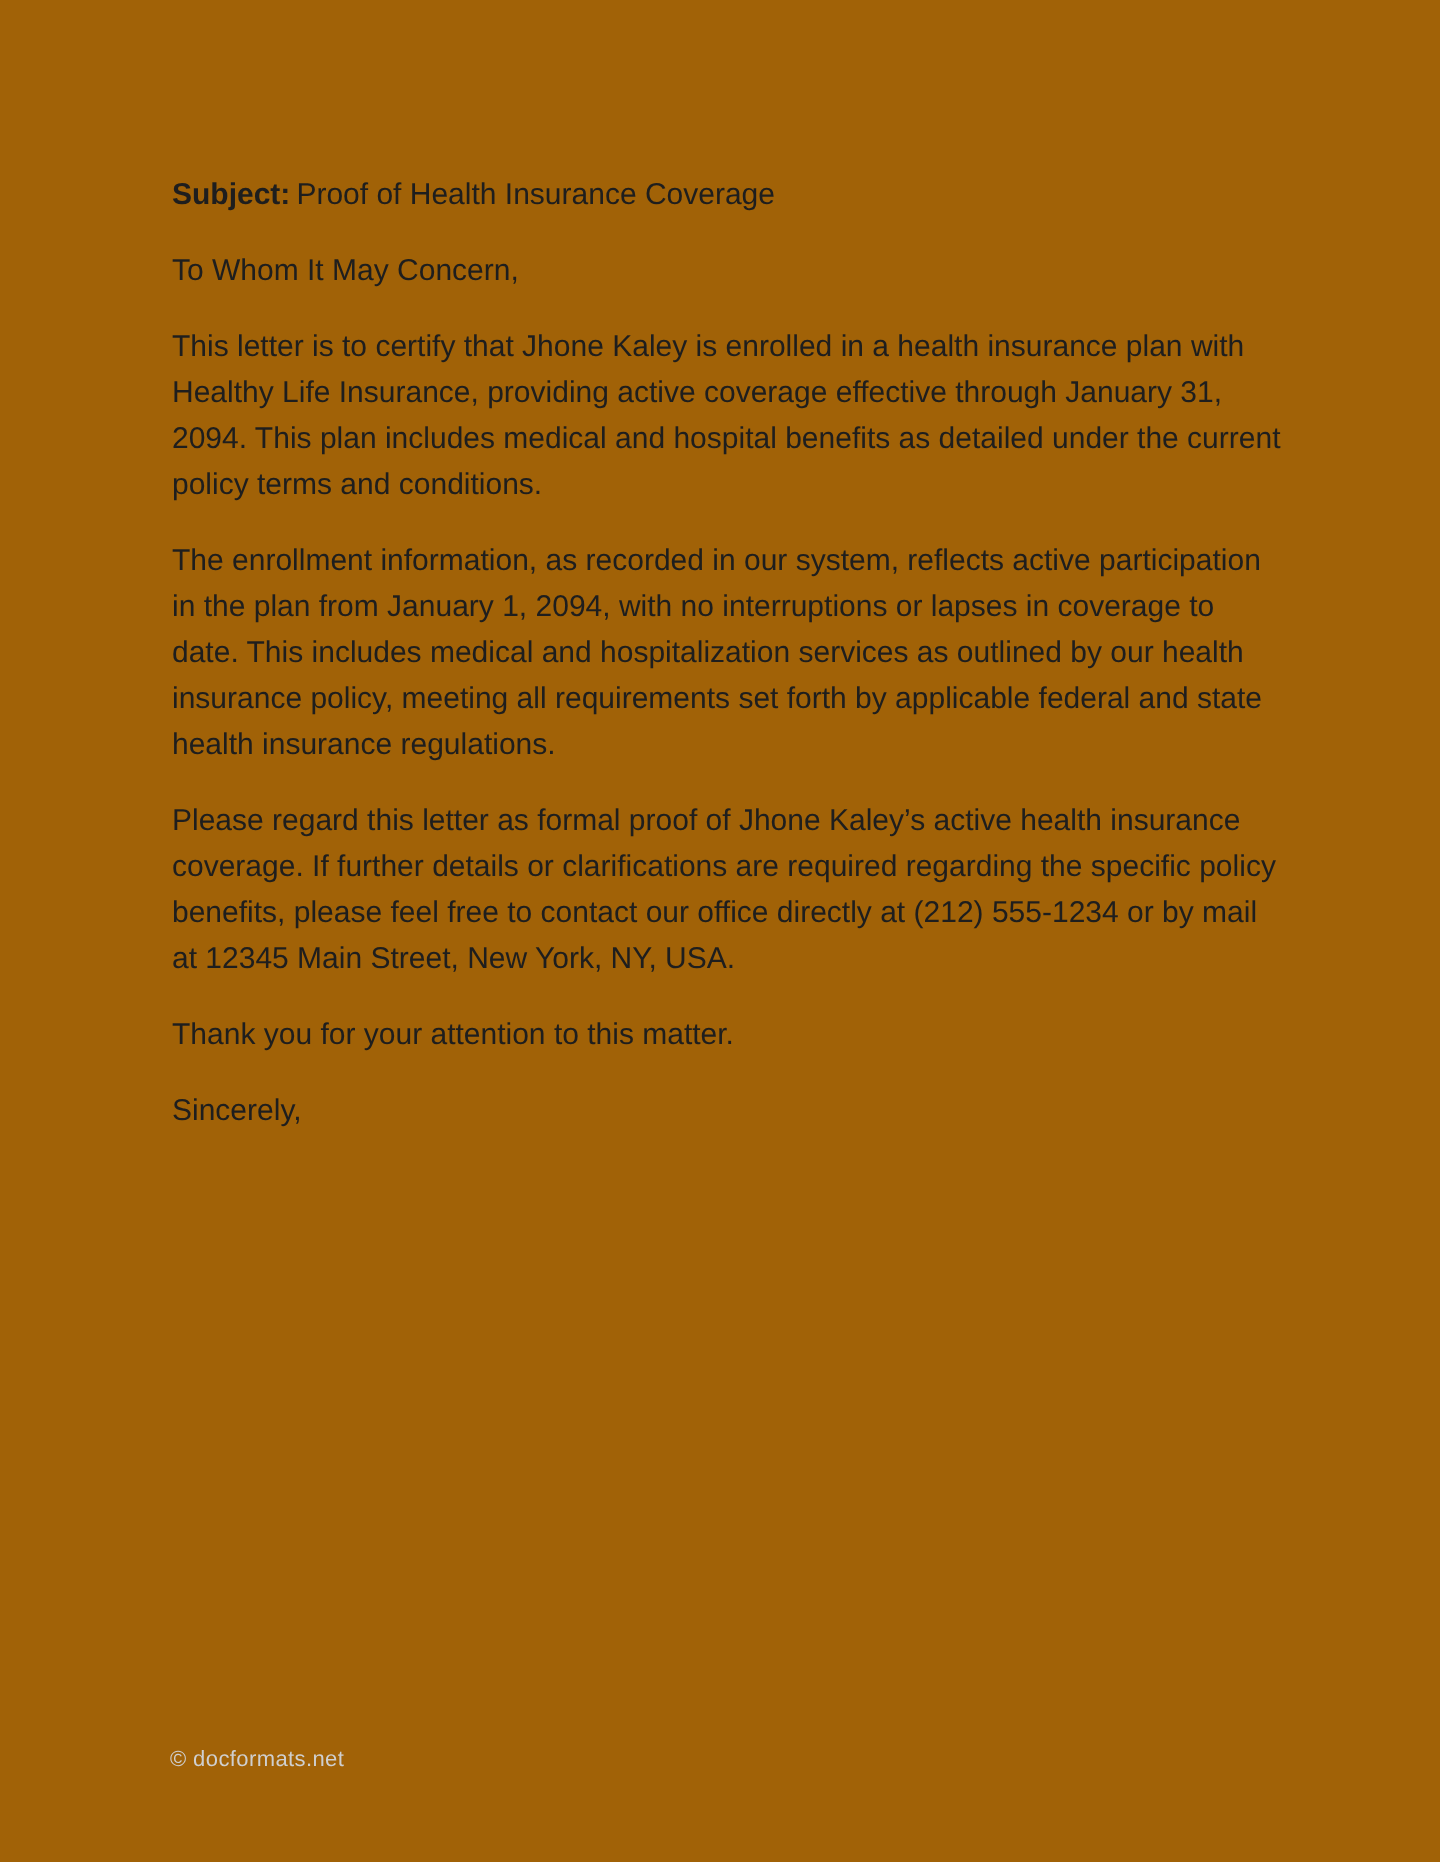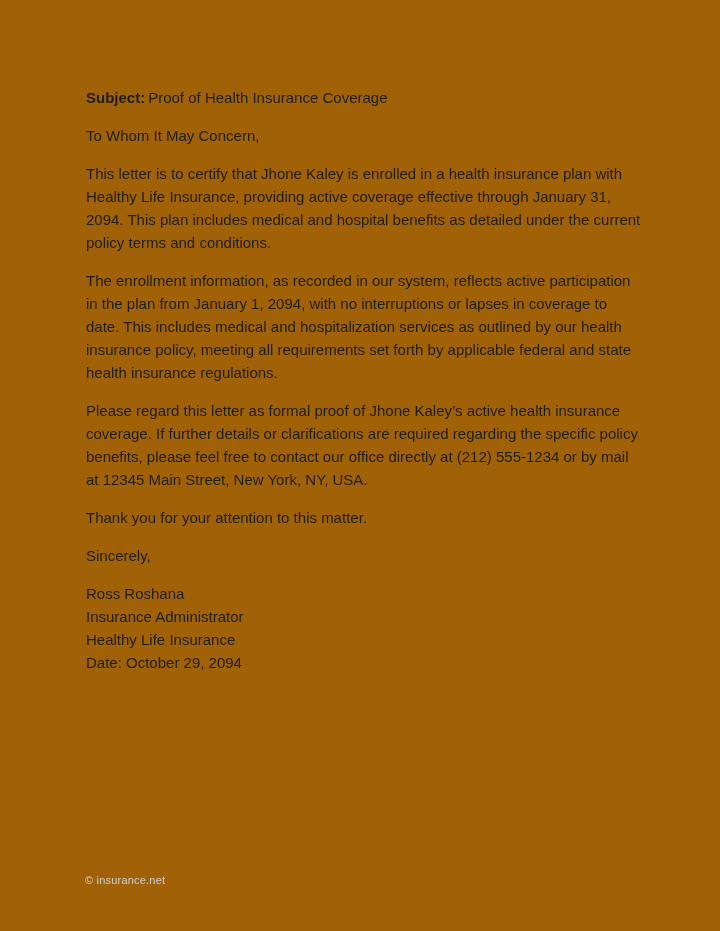--- a/index.html
+++ b/index.html
@@ -53,24 +53,18 @@
     <p class="block">This letter is to certify that Jhone Kaley is enrolled in a health insurance plan with Healthy Life Insurance, providing active coverage effective through January 31, 2094. This plan includes medical and hospital benefits as detailed under the current policy terms and conditions.</p>
 
     <p class="block">The enrollment information, as recorded in our system, reflects active participation in the plan from January 1, 2094, with no interruptions or lapses in coverage to date. This includes medical and hospitalization services as outlined by our health insurance policy, meeting all requirements set forth by applicable federal and state health insurance regulations.</p>
 
     <p class="block">Please regard this letter as formal proof of Jhone Kaley’s active health insurance coverage. If further details or clarifications are required regarding the specific policy benefits, please feel free to contact our office directly at (212) 555-1234 or by mail at 12345 Main Street, New York, NY, USA.</p>
 
     <p class="block">Thank you for your attention to this matter.</p>
 
     <p class="block">Sincerely,</p>
 
-    <div class="signature-block">
-      <p>Ross Roshana</p>
-      <p>Insurance Administrator</p>
-      <p>Healthy Life Insurance</p>
-      <p>Date: October 29, 2094</p>
-    </div>
 
   </div>
 
-  <div class="footer-credit">© insurance.net</div>
+  <div class="footer-credit">© docformats.net</div>
 
 </div>
 
 </body></html>

